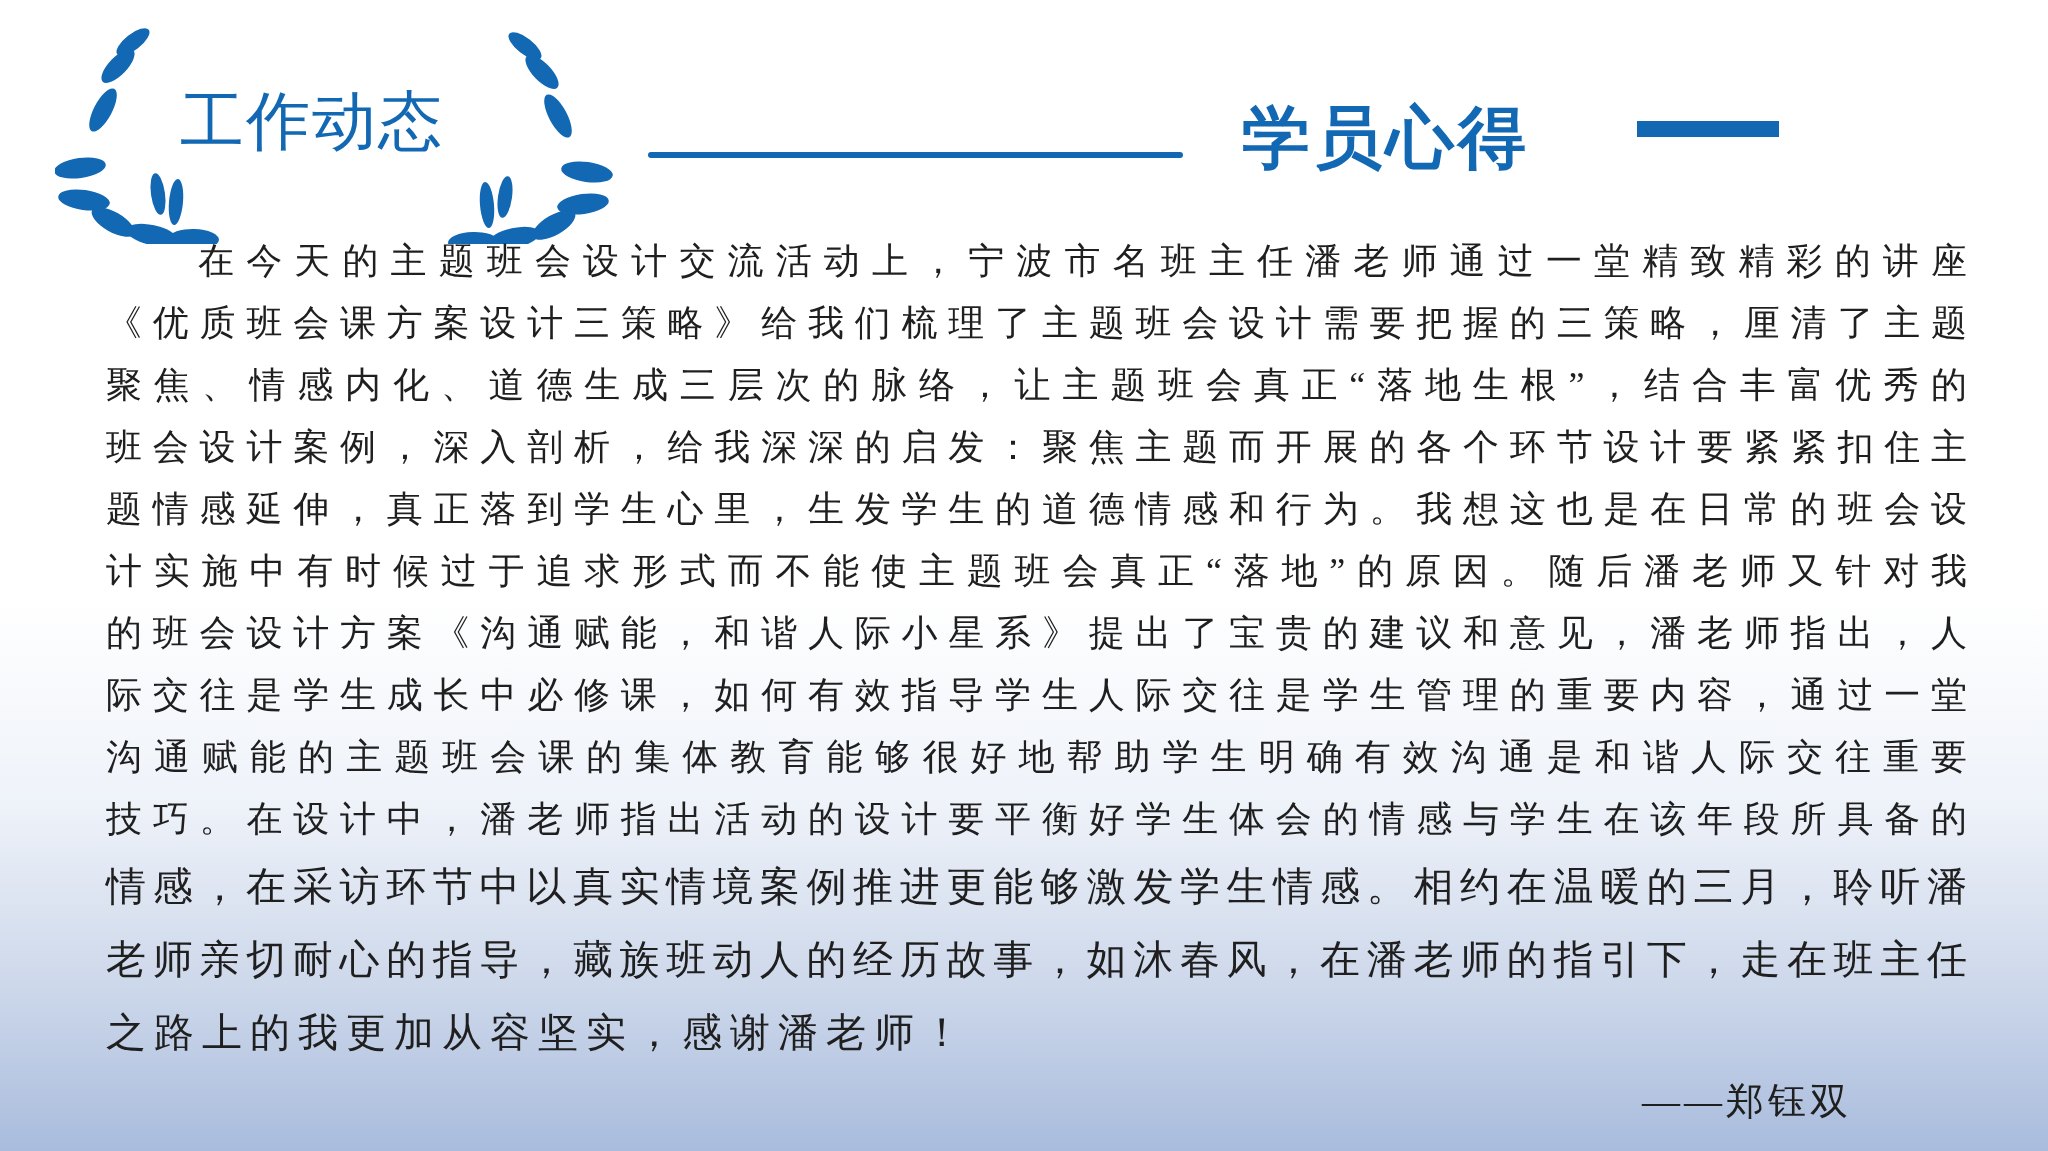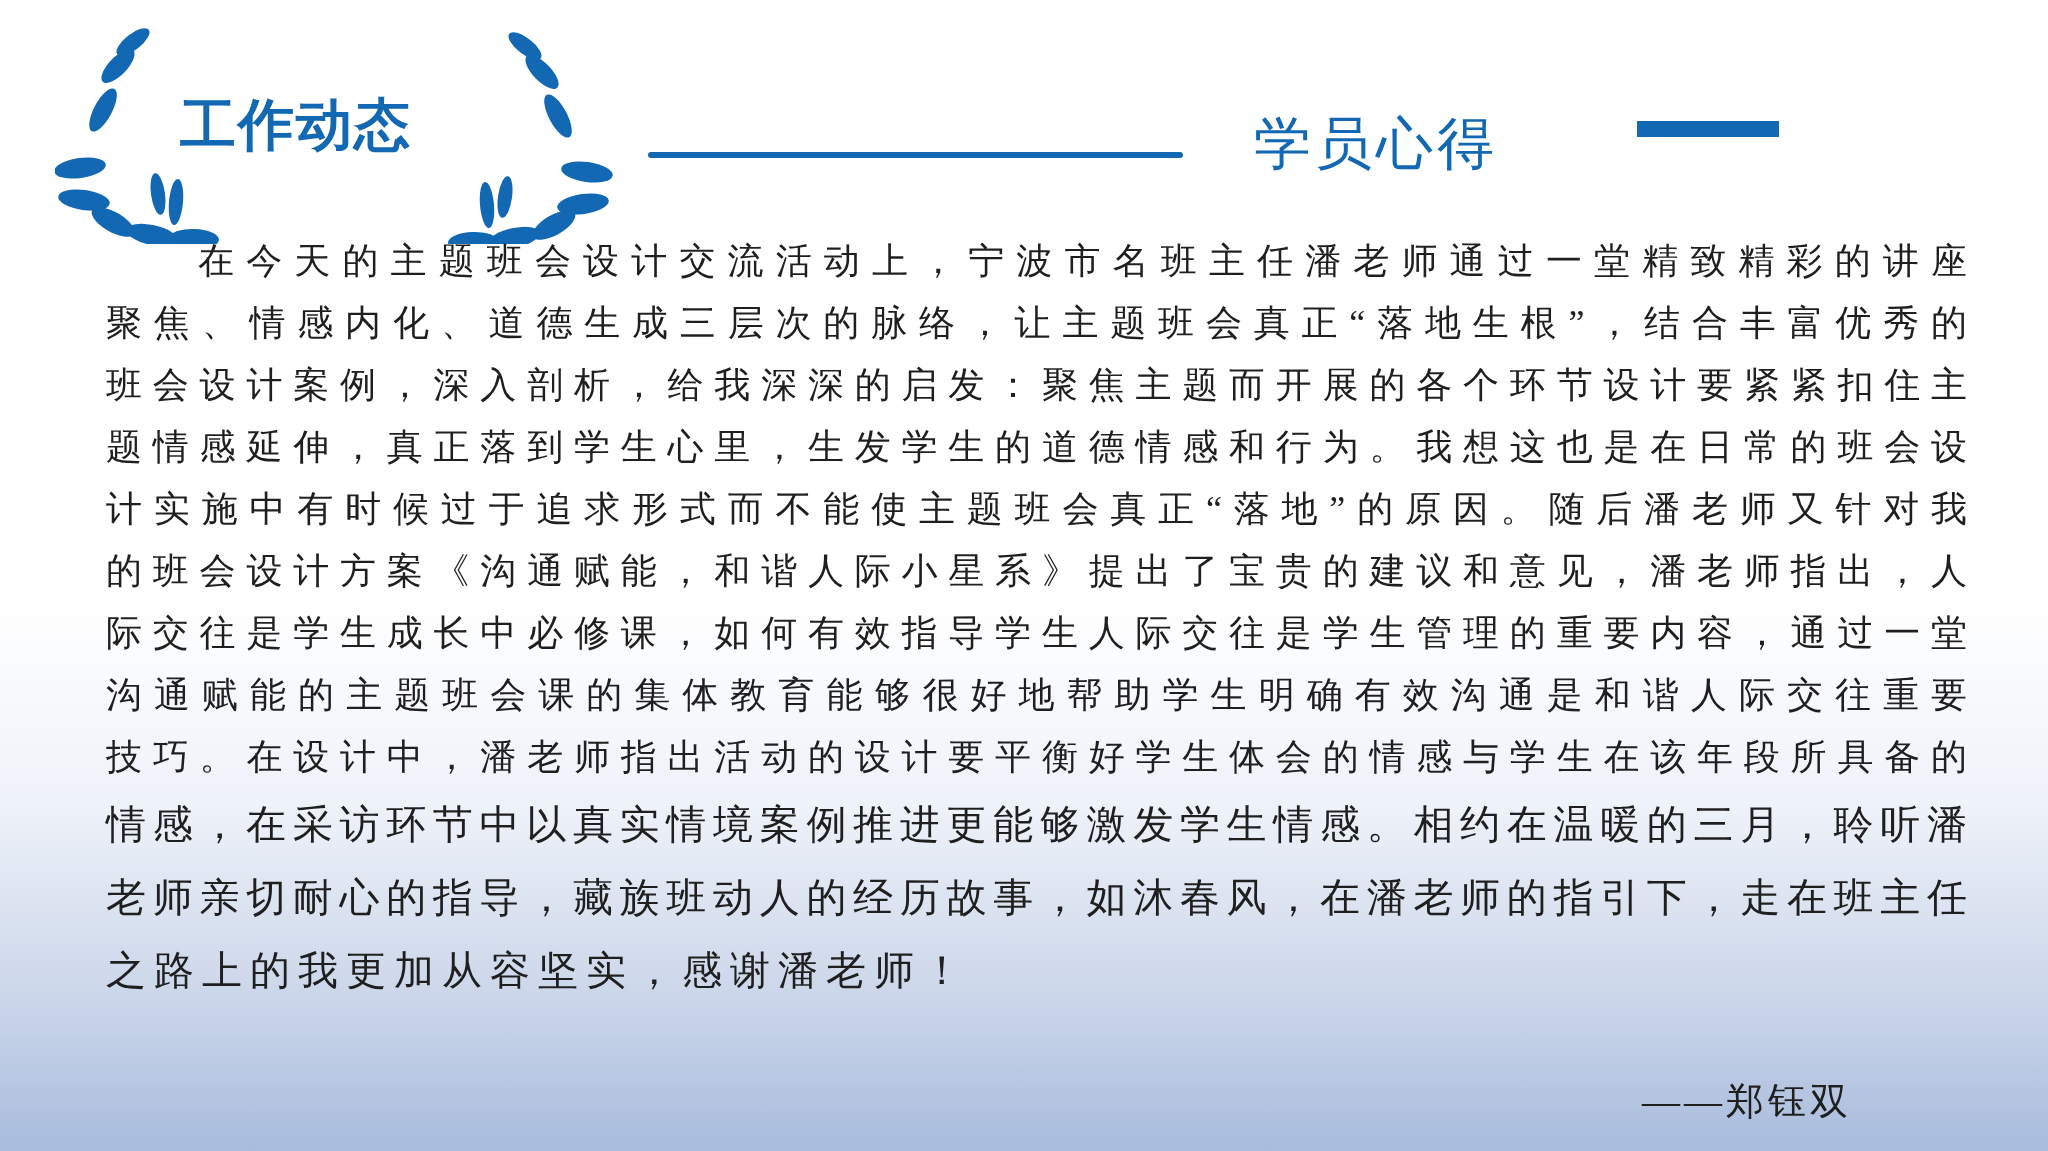--- a/index.html
+++ b/index.html
@@ -21,33 +21,33 @@
       var(--background-top) 52%,
       #eef2f9 70%,
       #ccd7ea 86%,
       var(--background-bottom) 100%);
   }
 
   
   .laurel{position:absolute;left:55px;top:20px;width:560px;height:224px;}
   .laurel .leaf{fill:var(--accent-color);}
   .title-left{
-    position:absolute;left:180px;top:96px;margin:0;
+    position:absolute;left:180px;top:88px;margin:0;
     font-family:"Liberation Sans","DejaVu Sans",sans-serif;
-    font-weight:700;font-size:56px;line-height:1.05;letter-spacing:2px;
+    font-weight:400;font-size:64px;line-height:1.05;letter-spacing:2px;
     color:var(--accent-color);white-space:nowrap;
   }
   .divider-line{
     position:absolute;left:648px;top:152px;width:535px;height:6px;
     background:var(--accent-color);border-radius:3px;
   }
   .title-right{
-    position:absolute;left:1242px;top:102px;margin:12px;
+    position:absolute;left:1242px;top:102px;margin:0;
     font-family:"Liberation Sans","DejaVu Sans",sans-serif;
-    font-weight:400;font-size:57px;line-height:1.05;letter-spacing:4px;
+    font-weight:700;font-size:68px;line-height:1.05;letter-spacing:4px;
     color:var(--accent-color);white-space:nowrap;
   }
   .dash-bar{
     position:absolute;left:1637px;top:121px;width:142px;height:16px;
     background:var(--accent-color);
   }
 
   
   .body-text{
     position:absolute;left:90px;top:230px;width:1862px;
@@ -99,20 +99,21 @@
     <ellipse class="leaf" cx="432" cy="185" rx="7" ry="23" transform="rotate(-5 432 185)"></ellipse>
   </svg>
 
   <h1 class="title-left">工作动态</h1>
   <div class="divider-line"></div>
   <h1 class="title-right">学员心得</h1>
   <div class="dash-bar"></div>
 
   <div class="body-text">
     <div class="line indent">在今天的主题班会设计交流活动上，宁波市名班主任潘老师通过一堂精致精彩的讲座</div>
+    <div class="line">《优质班会课方案设计三策略》给我们梳理了主题班会设计需要把握的三策略，厘清了主题</div>
     <div class="line">聚焦、情感内化、道德生成三层次的脉络，让主题班会真正“落地生根”，结合丰富优秀的</div>
     <div class="line">班会设计案例，深入剖析，给我深深的启发：聚焦主题而开展的各个环节设计要紧紧扣住主</div>
     <div class="line">题情感延伸，真正落到学生心里，生发学生的道德情感和行为。我想这也是在日常的班会设</div>
     <div class="line">计实施中有时候过于追求形式而不能使主题班会真正“落地”的原因。随后潘老师又针对我</div>
     <div class="line">的班会设计方案《沟通赋能，和谐人际小星系》提出了宝贵的建议和意见，潘老师指出，人</div>
     <div class="line">际交往是学生成长中必修课，如何有效指导学生人际交往是学生管理的重要内容，通过一堂</div>
     <div class="line">沟通赋能的主题班会课的集体教育能够很好地帮助学生明确有效沟通是和谐人际交往重要</div>
     <div class="line">技巧。在设计中，潘老师指出活动的设计要平衡好学生体会的情感与学生在该年段所具备的</div>
     <div class="line large">情感，在采访环节中以真实情境案例推进更能够激发学生情感。相约在温暖的三月，聆听潘</div>
     <div class="line large">老师亲切耐心的指导，藏族班动人的经历故事，如沐春风，在潘老师的指引下，走在班主任</div>

